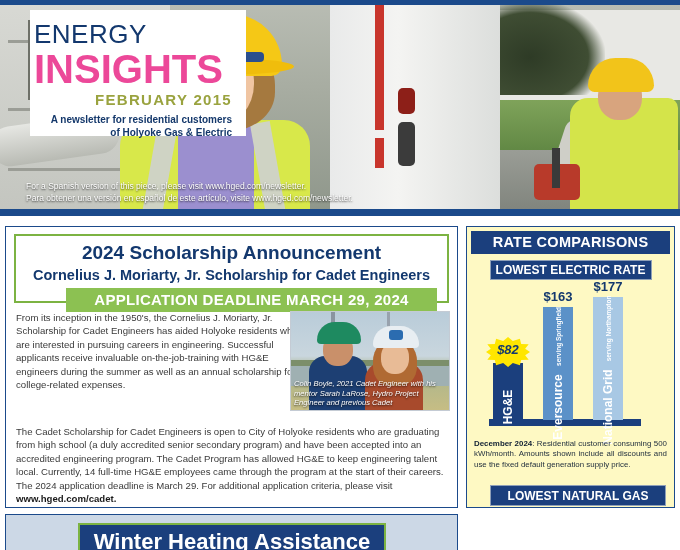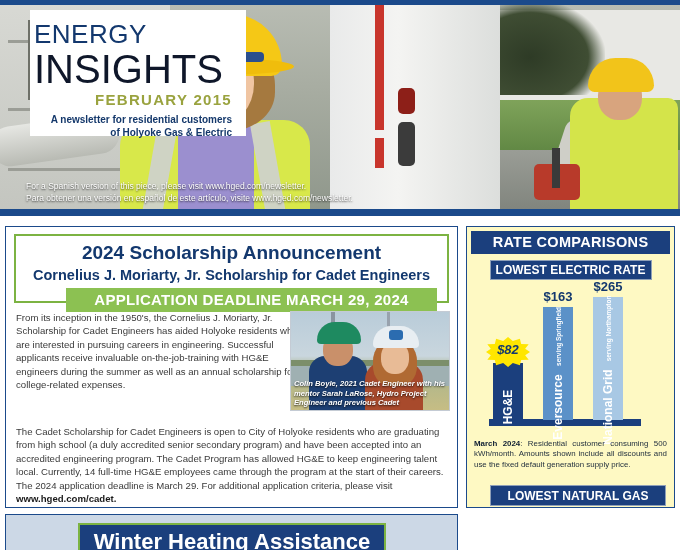--- a/index.html
+++ b/index.html
@@ -89,21 +89,21 @@
     background:#b83a2a; border-radius:5px; }
   .w2-tool2 { position:absolute; left:552px; top:148px; width:8px; height:40px;
     background:#3a3a3a; }
 
   
   .logo-box {
     position:absolute; left:30px; top:10px; width:216px; height:126px;
     background:#ffffff; padding:10px 14px 0 4px;
   }
   .logo-energy { color:#13386e; font-size:26px; letter-spacing:.5px; line-height:28px; }
-  .logo-insights { color:#0f172a; font-size:40px; font-weight:normal; letter-spacing:0px; line-height:42px; }
+  .logo-insights { color:#ec4899; font-size:40px; font-weight:bold; letter-spacing:0px; line-height:42px; }
   .logo-date { color:#9aa33f; font-size:15px; font-weight:bold; letter-spacing:1.3px;
     text-align:right; margin-top:1px; }
   .logo-sub { color:#14386b; font-size:10px; font-weight:bold; text-align:right;
     line-height:13px; margin-top:5px; }
 
   .hero-es {
     position:absolute; left:26px; bottom:12px; width:430px;
     color:#ffffff; font-size:8.5px; line-height:11.5px;
     text-shadow:0 1px 2px rgba(0,0,0,.75);
   }
@@ -128,21 +128,21 @@
     background:#8cc152; color:#ffffff; font-size:15px; font-weight:bold;
     letter-spacing:.3px; text-align:center; padding:3px 0 4px 0;
   }
   .body-txt { color:#3a3a3a; font-size:9.6px; line-height:13.4px; }
   .p1 { position:absolute; left:10px; top:84px; width:290px; }
   .p2 { position:absolute; left:10px; top:198px; width:433px; }
   .p2 b { color:#1a1a1a; }
 
   .photo {
     position:absolute; right:7px; top:84px; width:160px; height:100px;
-    overflow:hidden; border:1px solid #c4cbd4;font-weight:bold;
+    overflow:hidden; border:1px solid #c4cbd4;
   }
   .ph-sky { position:absolute; inset:0; background:linear-gradient(180deg,#b9ccd9 0%,#c9d6de 45%,#aab58e 58%,#c6bd84 100%); }
   .ph-water { position:absolute; left:0; top:54px; width:160px; height:20px; background:#9fb0b2; }
   .ph-hill { position:absolute; left:0; top:48px; width:160px; height:12px; background:#7c8e6a; }
   .ph-tower { position:absolute; left:40px; top:0; width:4px; height:46px; background:#8a94a0; }
   .ph-tower2 { position:absolute; left:96px; top:0; width:3px; height:40px; background:#98a2ad; }
   .ph-p1-shirt { position:absolute; left:18px; top:44px; width:58px; height:56px; background:#1d3f73; border-radius:16px 16px 0 0; }
   .ph-p1-head { position:absolute; left:32px; top:22px; width:30px; height:32px; background:#c9906a; border-radius:46%; }
   .ph-p1-hat { position:absolute; left:26px; top:10px; width:44px; height:22px; background:#1e8a60; border-radius:22px 22px 5px 5px; }
   .ph-p2-shirt { position:absolute; left:74px; top:50px; width:58px; height:50px; background:#a84a2c; border-radius:18px 18px 0 0; }
@@ -338,20 +338,20 @@
         <div class="vsub" style="top:26px;">serving Springfield</div>
       </div>
       <div class="amount" style="top:-18px;">$163</div>
     </div>
 
     <div class="bar" style="left:126px; width:30px; height:123px;">
       <div class="fill" style="height:123px; background:#a8c8e4;">
         <div class="vlabel">National Grid</div>
         <div class="vsub" style="top:28px;">serving Northampton</div>
       </div>
-      <div class="amount" style="top:-18px;">$265</div>
-    </div>
-  </div>
-
-  <div class="note"><b>March 2024</b><span>:  Residential customer consuming 500 kWh/month.  Amounts shown include all discounts and use the fixed default generation supply price.</span></div>
+      <div class="amount" style="top:-18px;">$177</div>
+    </div>
+  </div>
+
+  <div class="note"><b>December 2024</b><span>:  Residential customer consuming 500 kWh/month.  Amounts shown include all discounts and use the fixed default generation supply price.</span></div>
 
   <div class="gas-banner">LOWEST NATURAL GAS RATE</div>
 </div>
 
 </body></html>

